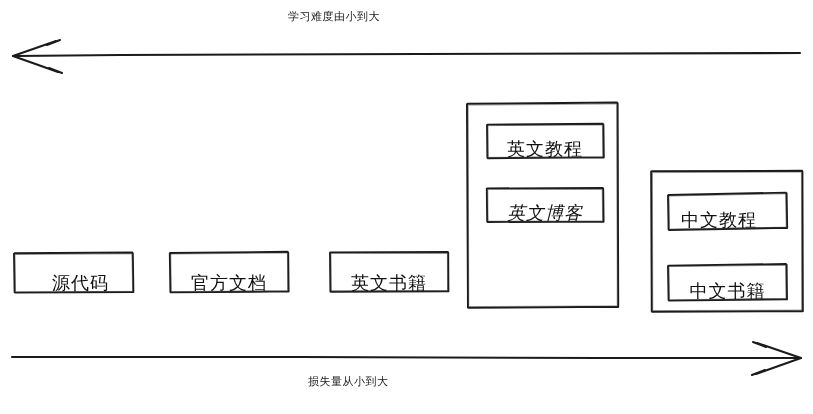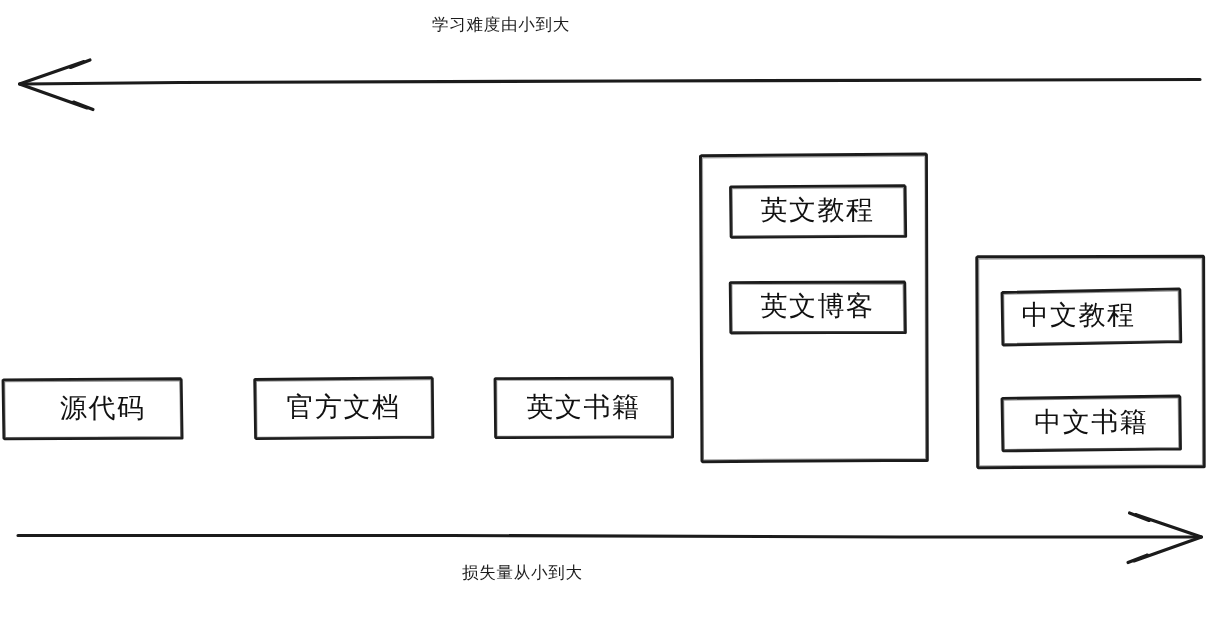--- a/index.html
+++ b/index.html
@@ -40,21 +40,21 @@
     top: 0;
     width: 813px;
     height: 414px;
     pointer-events: none;
   }
   .node {
     position: absolute;
     box-sizing: border-box;
     background: #ffffff;
     display: flex;
-    align-items: center;
+    align-items: flex-end;
     justify-content: center;
     font-size: 18px;
     color: #111111;
     letter-spacing: 1px;
     white-space: nowrap;
   }
   .node-svg {
     position: absolute;
     left: -4px;
     top: -4px;
@@ -93,21 +93,21 @@
   <svg class="arrow-svg" viewBox="0 0 813 414">
     <path d="M12 357 L300 357 L600 358 L799 358" fill="none" stroke="#1b1b1b" stroke-width="2.1" stroke-linecap="round"></path>
     <path d="M801 358 L757 343 L766 347 L753 342" fill="none" stroke="#1b1b1b" stroke-width="2.1" stroke-linecap="round" stroke-linejoin="round"></path>
     <path d="M801 358 L756 374 L765 370 L752 375" fill="none" stroke="#1b1b1b" stroke-width="2.1" stroke-linecap="round" stroke-linejoin="round"></path>
   </svg>
 
   <div class="axis-label" id="label-top">学习难度由小到大</div>
 
   <div class="axis-label" id="label-bottom">损失量从小到大</div>
 
-  <div class="node" style="left:2px; top:253px; width:133px; height:39px;">
+  <div class="node" style="left:14px; top:253px; width:133px; height:39px;">
     <svg class="node-svg" width="127" height="47" viewBox="0 0 127 47">
       <path d="M4.6 4.2 L122.2 3.5 M122.8 4.1 L123.4 43.1 M123.2 43.0 L5.2 43.6 M4.6 43.2 L4.0 4.6" fill="none" stroke="#1b1b1b" stroke-width="1.9" stroke-linecap="round"></path>
       <path d="M5.6 5.4 L121.4 4.8 M122.0 5.2 L122.6 42.2 M122.2 42.4 L6.0 42.8 M5.4 42.4 L5.0 5.8" fill="none" stroke="#444444" stroke-width="1" stroke-linecap="round" opacity="0.55"></path>
     </svg>
     <span class="node-text">源代码</span>
   </div>
 
   <div class="node" style="left:330px; top:252px; width:118px; height:40px;">
     <svg class="node-svg" width="126" height="48" viewBox="0 0 126 48">
       <path d="M4.4 4.4 L121.8 4.0 M122.2 4.6 L122.4 43.4 M122.2 43.2 L4.8 43.8 M4.4 43.4 L4.0 4.8" fill="none" stroke="#1b1b1b" stroke-width="1.9" stroke-linecap="round"></path>
@@ -131,21 +131,21 @@
     </svg>
 
     <div class="node" style="left:20px; top:21px; width:116px; height:34px;">
       <svg class="node-svg" width="124" height="42" viewBox="0 0 124 42">
         <path d="M4.4 4.6 L119.8 3.8 M120.4 4.4 L120.8 37.6 M120.6 37.4 L4.8 38.2 M4.4 37.8 L4.0 5.0" fill="none" stroke="#1b1b1b" stroke-width="1.9" stroke-linecap="round"></path>
         <path d="M5.4 5.6 L118.8 5.0 M119.4 5.6 L119.8 36.8 M119.6 36.8 L5.6 37.4 M5.2 37.0 L5.0 6.0" fill="none" stroke="#444444" stroke-width="1" stroke-linecap="round" opacity="0.55"></path>
       </svg>
       <span class="node-text">英文教程</span>
     </div>
 
-    <div class="node" style="left:20px; top:85px; width:116px; height:34px;">
+    <div class="node" style="left:20px; top:85px; width:116px; height:34px;font-style:italic;">
       <svg class="node-svg" width="124" height="42" viewBox="0 0 124 42">
         <path d="M4.2 4.4 L119.8 4.0 M120.2 4.6 L120.6 37.8 M120.4 37.6 L4.6 38.0 M4.2 37.6 L3.8 4.8" fill="none" stroke="#1b1b1b" stroke-width="1.9" stroke-linecap="round"></path>
         <path d="M5.2 5.4 L118.8 5.2 M119.2 5.8 L119.6 37.0 M119.4 37.0 L5.4 37.2 M5.0 36.8 L4.8 5.8" fill="none" stroke="#444444" stroke-width="1" stroke-linecap="round" opacity="0.55"></path>
       </svg>
       <span class="node-text">英文博客</span>
     </div>
 
   </div>
 
   <div class="group-box" style="left:651px; top:171px; width:152px; height:141px;">

